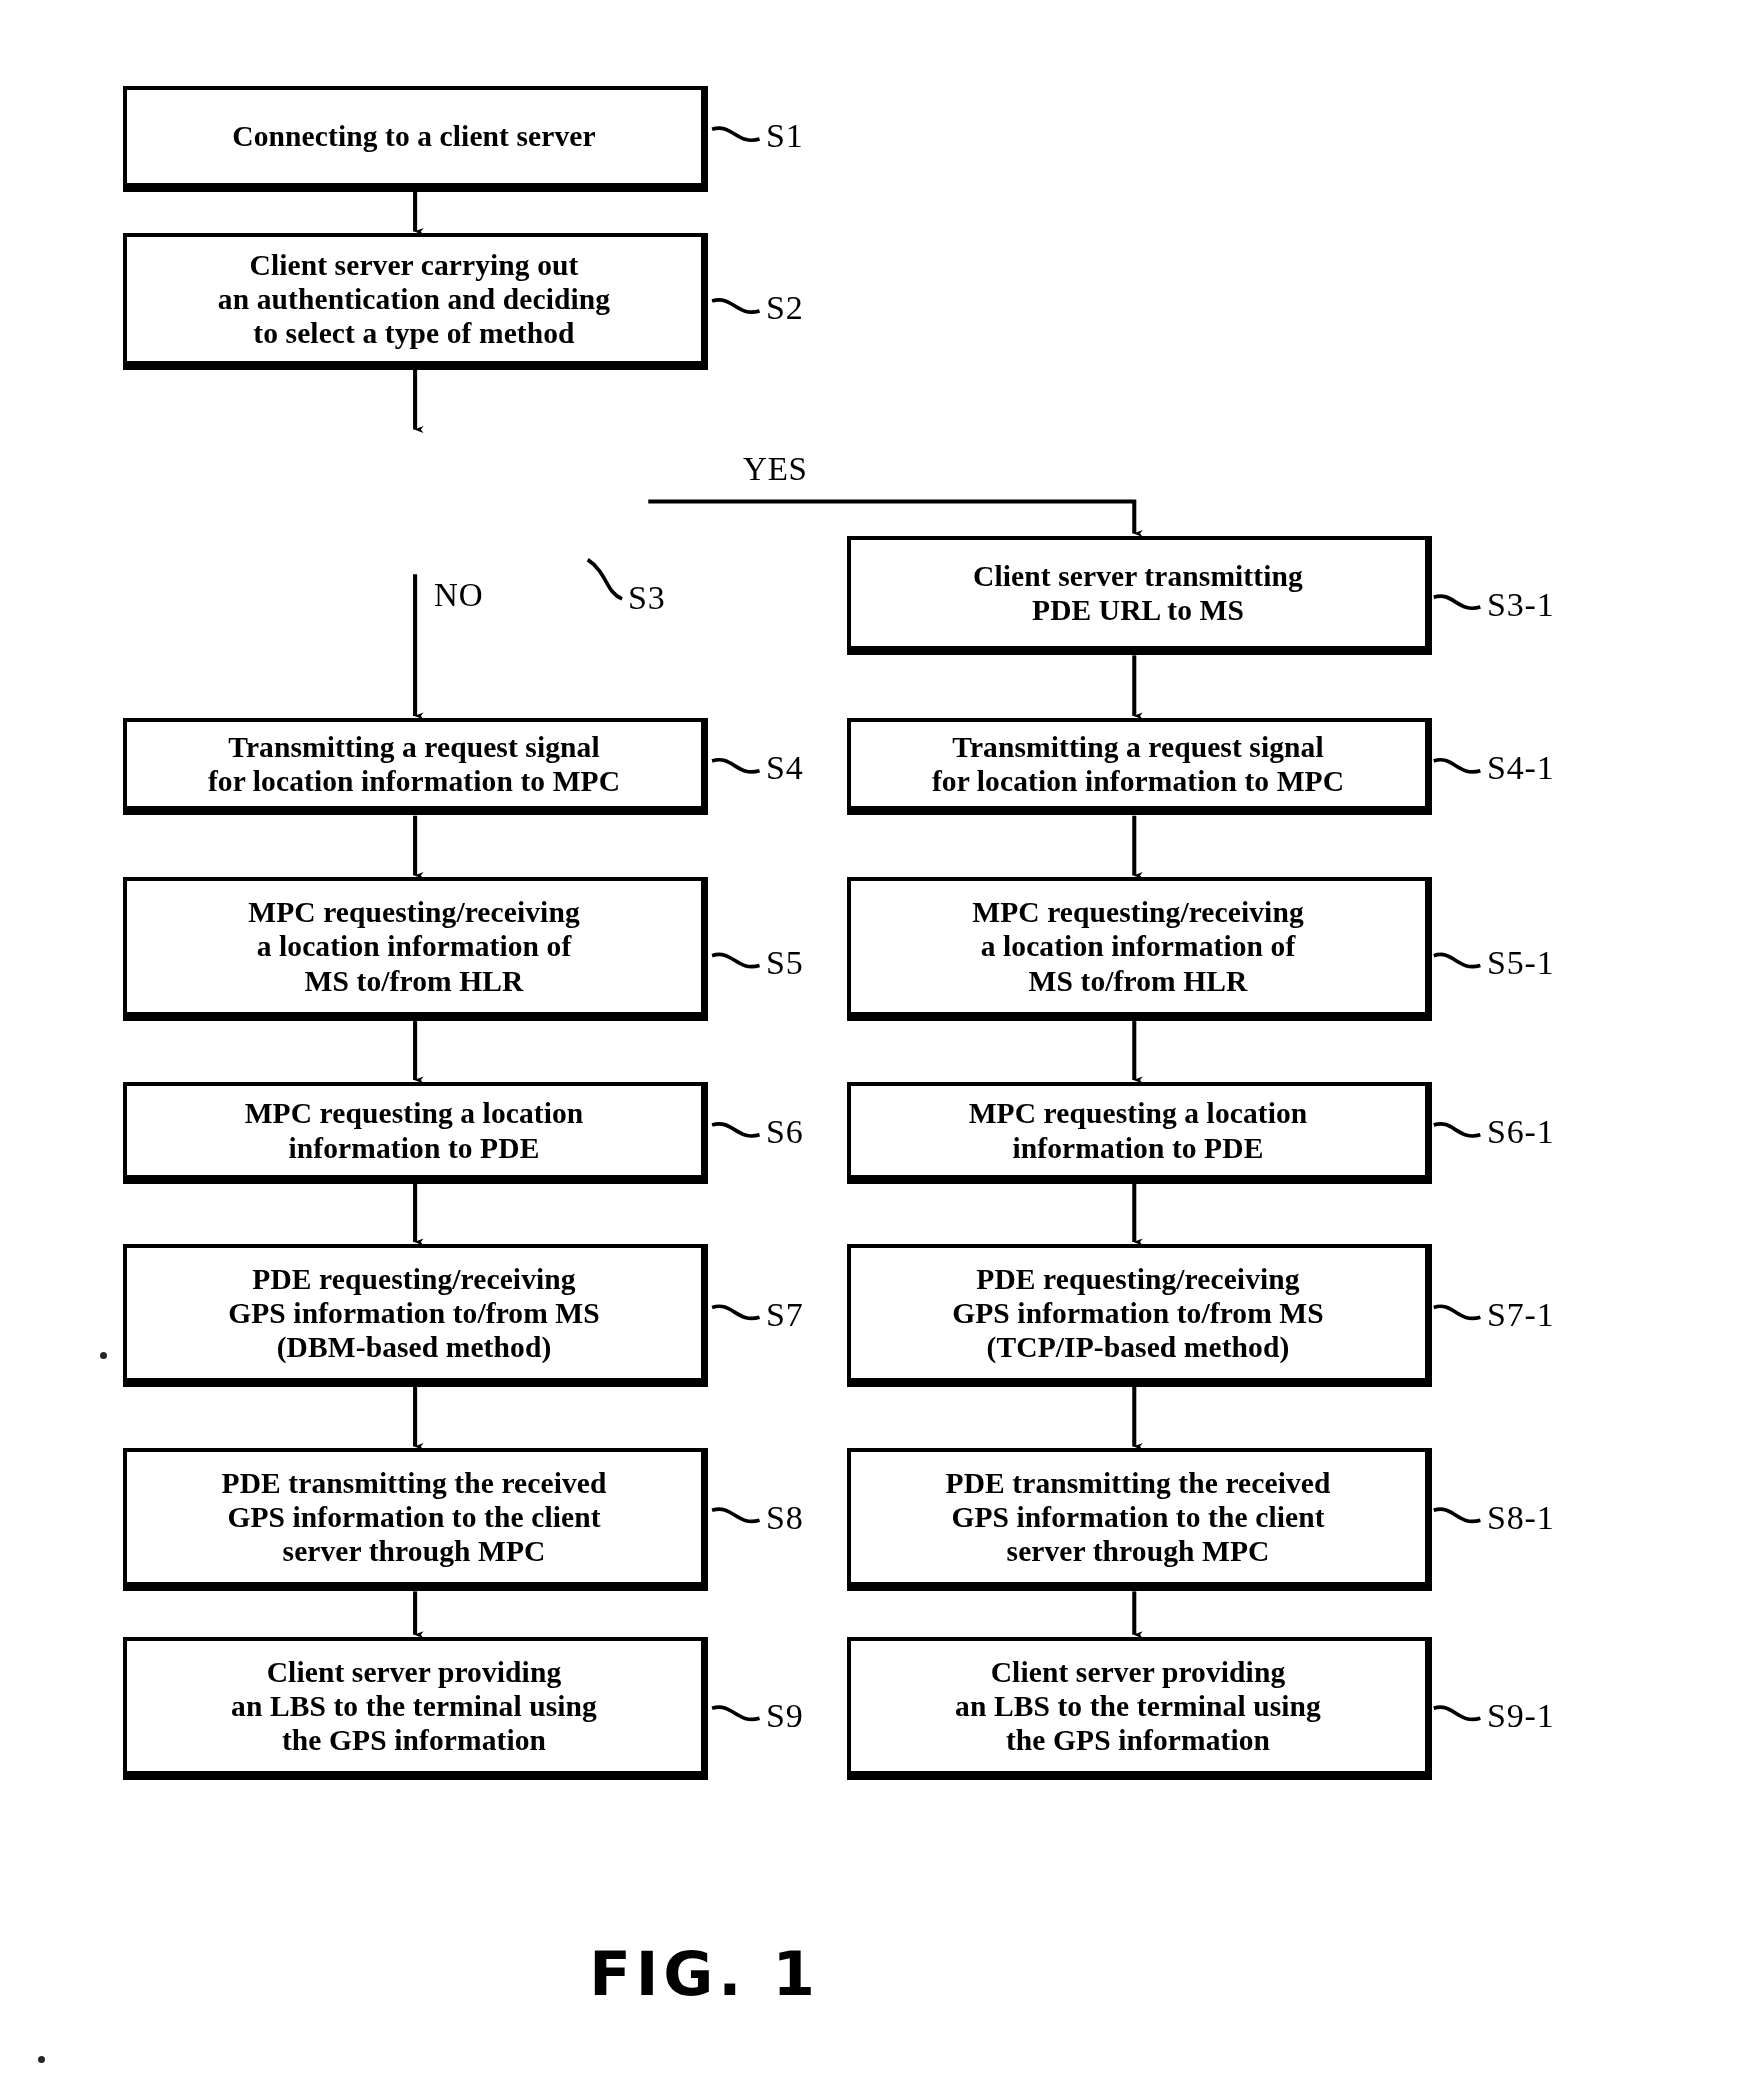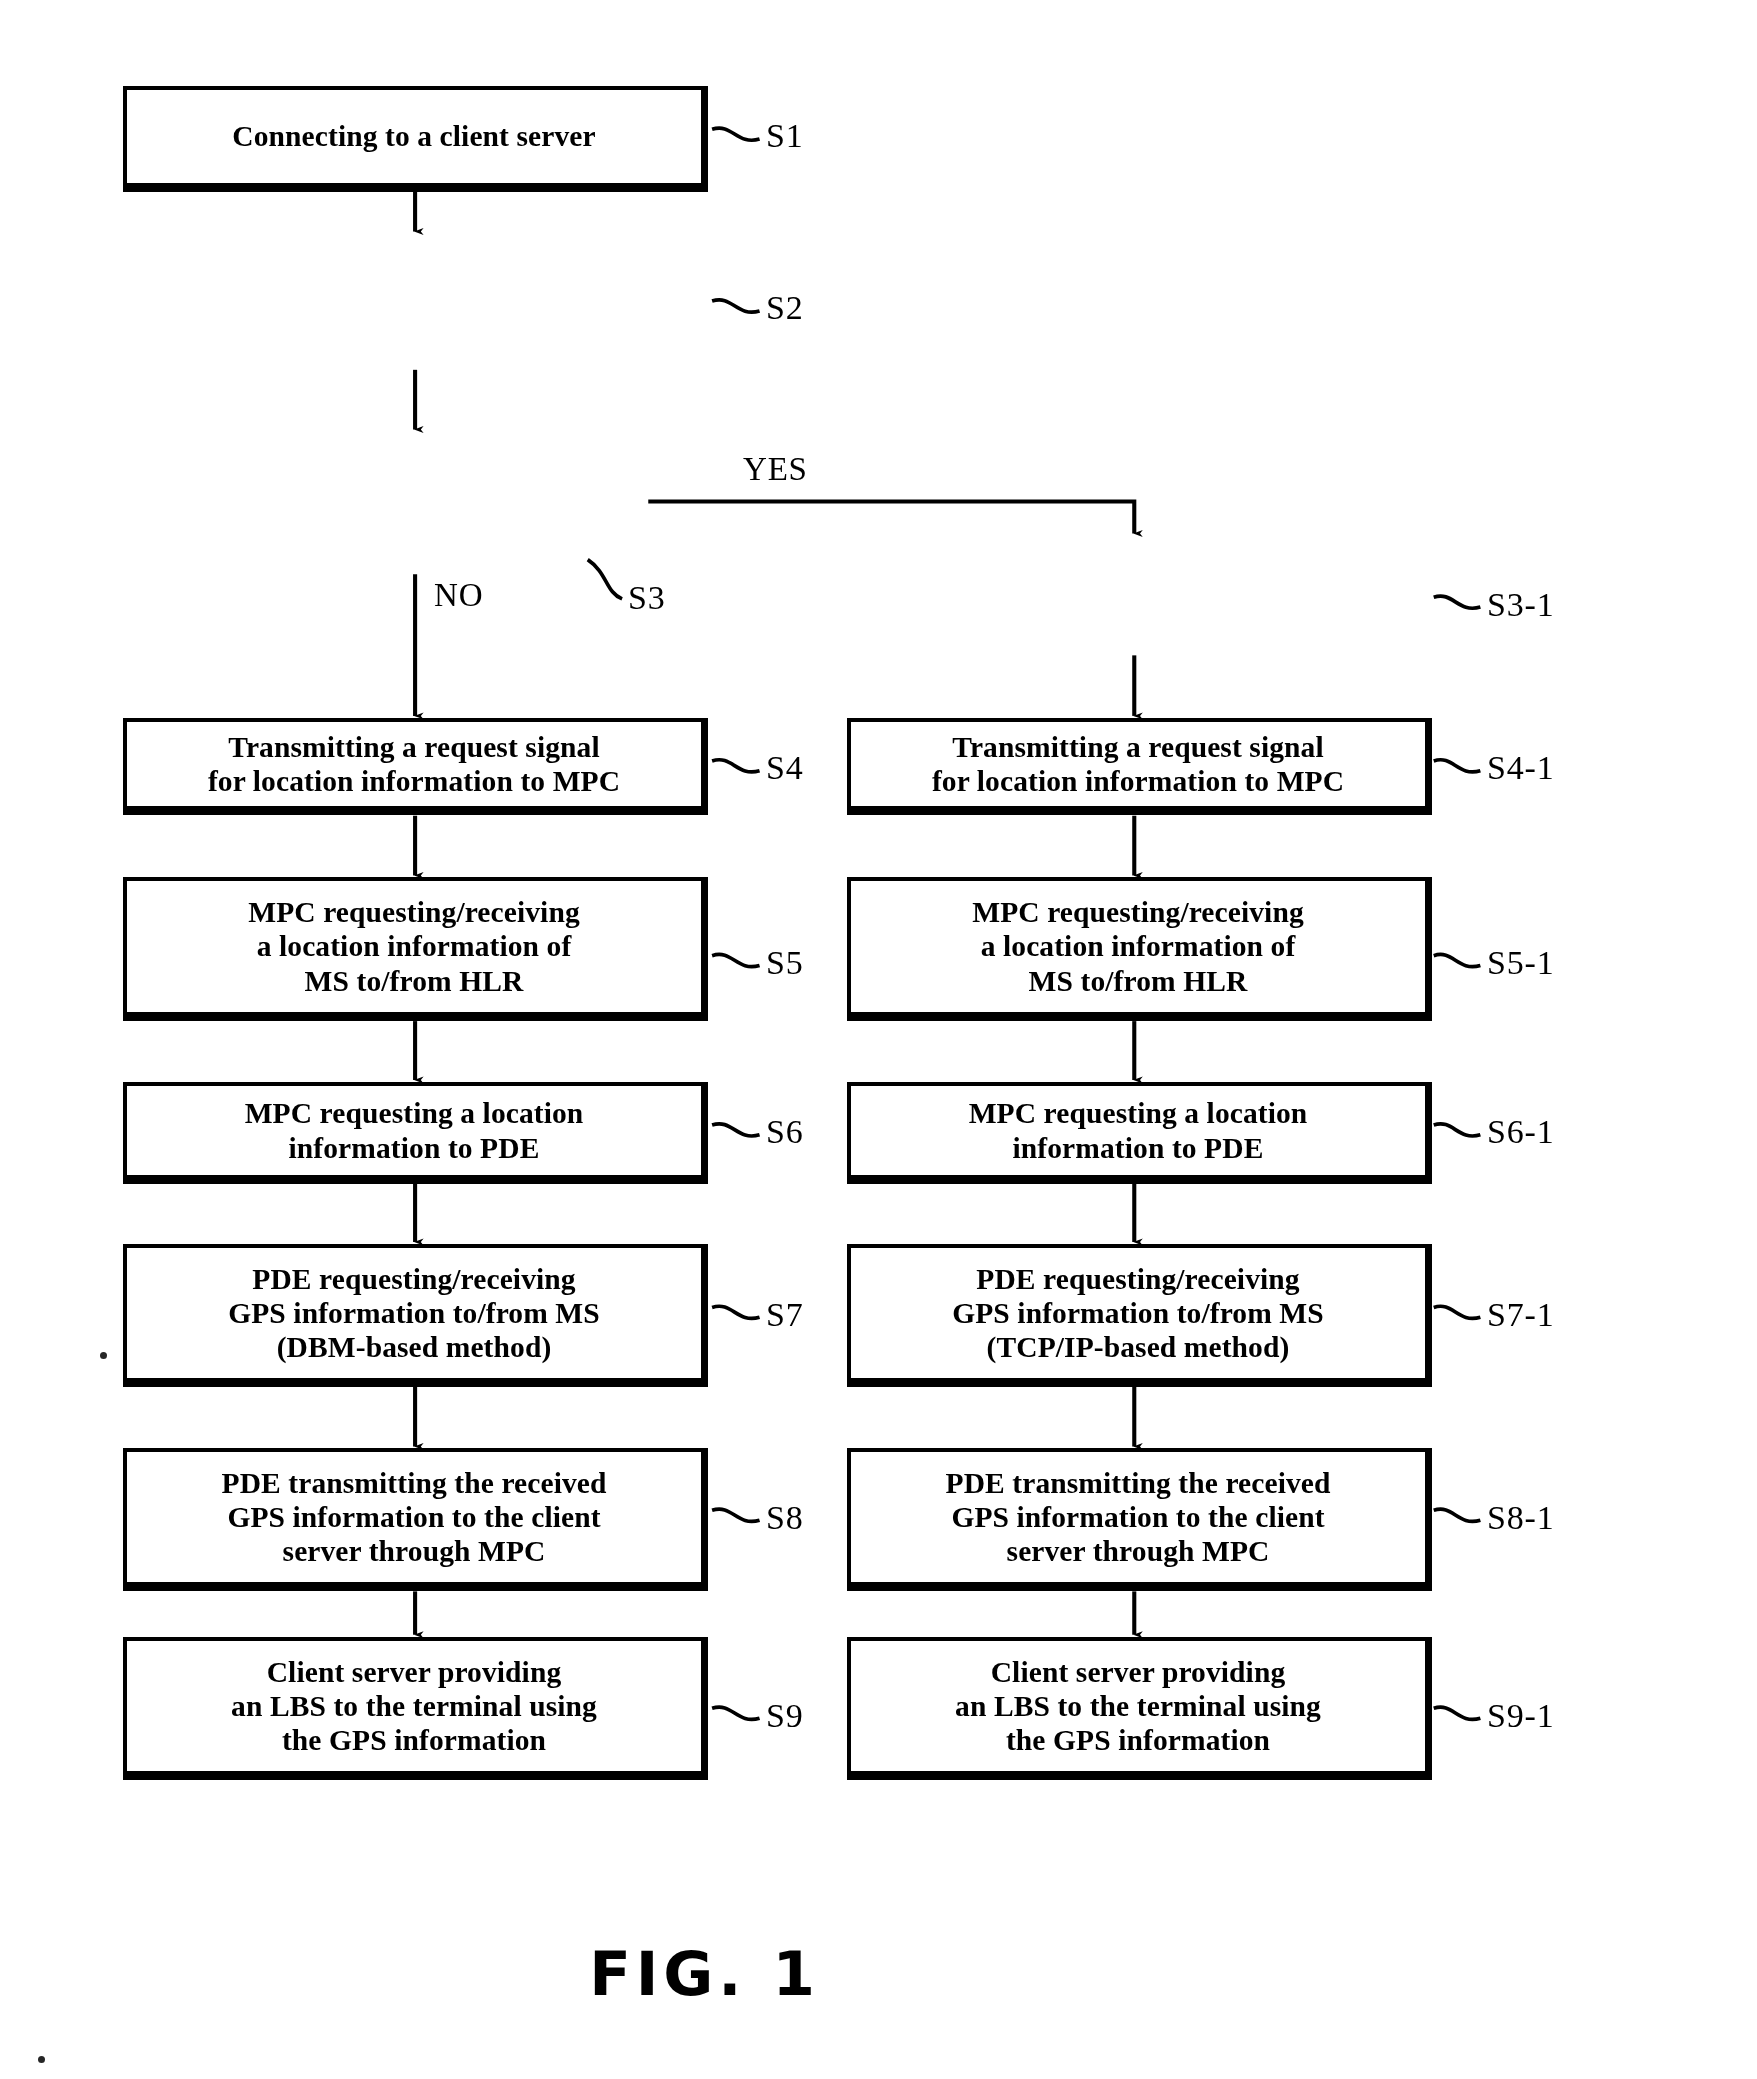--- a/index.html
+++ b/index.html
@@ -173,27 +173,36 @@
     <path d="M1752,1846 C1776,1838 1781,1866 1809,1858" stroke="#000" stroke-width="4.5" fill="none"></path>
     <path d="M870,2088 C895,2080 900,2108 928,2100" stroke="#000" stroke-width="4.5" fill="none"></path>
     <path d="M1752,2088 C1776,2080 1781,2108 1809,2100" stroke="#000" stroke-width="4.5" fill="none"></path>
   </svg>
 
   <div class="node" style="left:123px; top:86px; width:585px; height:106px;">
     <span class="node-text">Connecting to a client server</span>
   </div>
   <div class="step-label" style="left:766px; top:119px;">S1</div>
 
+  <div class="node" style="left:123px; top:233px; width:585px; height:137px;">
+    <span class="node-text">Client server carrying out
+an authentication and deciding
+to select a type of method</span>
+  </div>
   <div class="step-label" style="left:766px; top:291px;">S2</div>
 
   <div class="step-label" style="left:628px; top:581px;">S3</div>
 
   <div class="branch-label" style="left:743px; top:453px;">YES</div>
   <div class="branch-label" style="left:434px; top:579px;">NO</div>
 
+  <div class="node" style="left:847px; top:536px; width:585px; height:119px;">
+    <span class="node-text">Client server transmitting
+PDE URL to MS</span>
+  </div>
   <div class="step-label" style="left:1487px; top:588px;">S3-1</div>
 
   <div class="node" style="left:123px; top:718px; width:585px; height:97px;">
     <span class="node-text">Transmitting a request signal
 for location information to MPC</span>
   </div>
   <div class="step-label" style="left:766px; top:751px;">S4</div>
 
   <div class="node" style="left:847px; top:718px; width:585px; height:97px;">
     <span class="node-text">Transmitting a request signal

